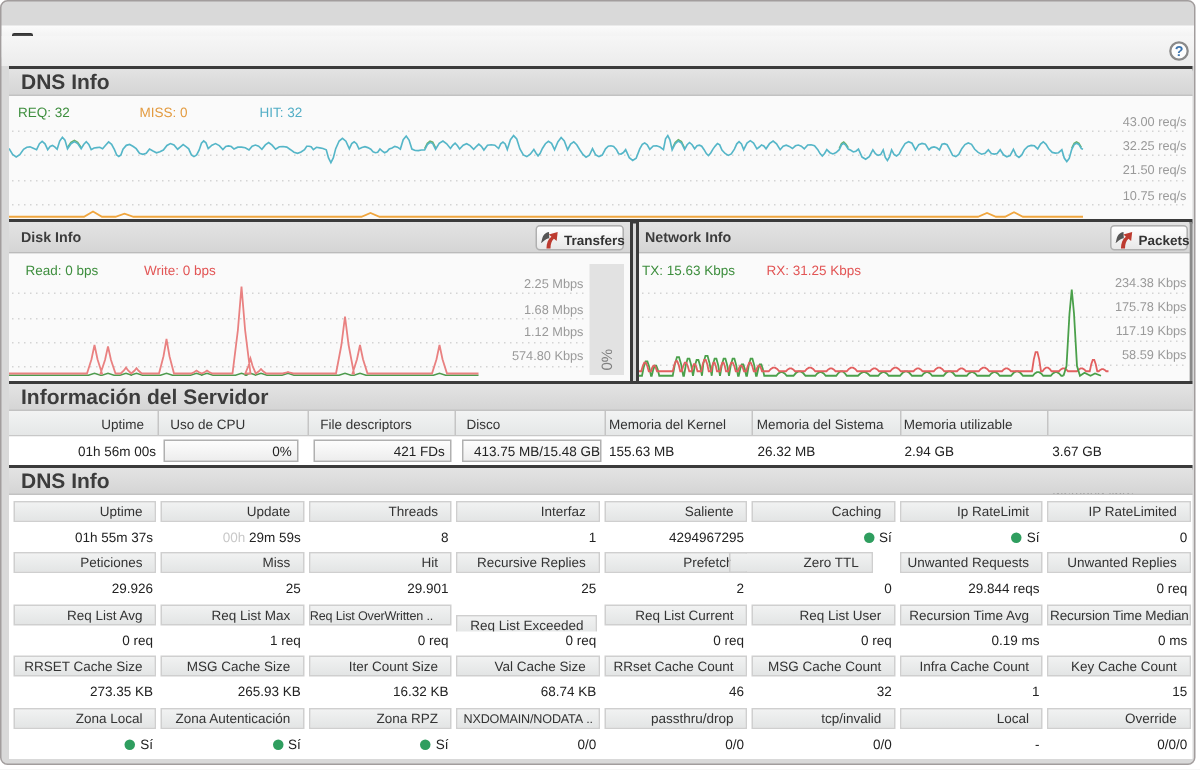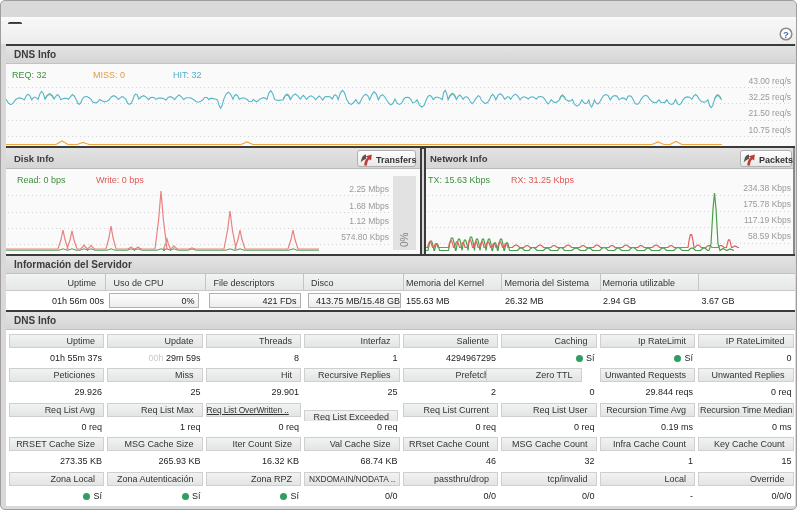--- a/index.html
+++ b/index.html
@@ -16,21 +16,21 @@
 #toolbar { position:absolute; left:0; top:23px; width:100%; height:20px;
   background:linear-gradient(#f6f6f6,#ececec); }
 .winbtn { position:absolute; top:8px; width:11px; height:11px; border:1px solid #b0b0b0; border-radius:3px;
   background:linear-gradient(#fdfdfd,#e3e3e3); }
 .winbtn svg { position:absolute; left:0px; top:0px; display:block; }
 
 .dsep { position:absolute; left:5px; width:789px; height:2.5px; background:#3b3b3b; }
 
 .sechdr { position:absolute; left:5px; width:789px; height:18px;
   background:linear-gradient(#e3e3e3,#d5d5d5); border-bottom:1px solid #c2c2c2;
-  font-size:10px; font-weight:bold; color:#3c3c3c; padding-left:8px; line-height:17px; }
+  font-size:14px; font-weight:bold; color:#3c3c3c; padding-left:8px; line-height:17px; }
 .panelhdr { position:absolute; height:21px; background:linear-gradient(#e3e3e3,#d5d5d5);
   font-size:9.5px; font-weight:bold; color:#3c3c3c; border-bottom:1px solid #bbb; }
 .panelhdr .t { position:absolute; left:8px; top:5px; }
 .chartbg { position:absolute; background:#fafafa; }
 .legend { position:absolute; font-size:9px; }
 .glabel { position:absolute; font-size:8.5px; color:#9a9a9a; text-align:right; }
 .btn { position:absolute; top:2px; height:17px; border:1px solid #b0b0b0; border-radius:3px;
   background:linear-gradient(#ffffff,#e8e8e8); font-size:9px; color:#333; padding:4px 4px 0 18px; line-height:10px;}
 .btn svg { position:absolute; left:2px; top:1px; }
 
@@ -244,21 +244,21 @@
 <div class="vc" style="left:2.5px;top:56.3px;width:95.5px;">29.926</div>
 <div class="vc" style="left:101.0px;top:56.3px;width:95.5px;">25</div>
 <div class="vc" style="left:199.5px;top:56.3px;width:95.5px;">29.901</div>
 <div class="vc" style="left:298.0px;top:56.3px;width:95.5px;">25</div>
 <div class="vc" style="left:396.5px;top:56.3px;width:95.5px;">2</div>
 <div class="vc" style="left:495.0px;top:56.3px;width:95.5px;">0</div>
 <div class="vc" style="left:593.5px;top:56.3px;width:95.5px;">29.844 reqs</div>
 <div class="vc" style="left:692.0px;top:56.3px;width:95.5px;">0 req</div>
 <div class="hc" style="left:2.5px;top:72.5px;width:95.5px;">Req List Avg</div>
 <div class="hc" style="left:101.0px;top:72.5px;width:95.5px;">Req List Max</div>
-<div class="hc" style="left:199.5px;top:72.5px;width:95.5px;text-align:left;padding-left:0;padding-right:0px;font-size:8.4px;letter-spacing:-0.1px;text-decoration:underline;">Req List OverWritten&nbsp;..</div>
+<div class="hc" style="left:199.5px;top:72.5px;width:95.5px;text-align:left;padding-left:0;padding-right:0px;font-size:8.4px;letter-spacing:-0.1px;">Req List OverWritten&nbsp;..</div>
 <div class="hc" style="left:298.0px;top:80px;width:94px;">Req List Exceeded</div>
 <div class="hc" style="left:396.5px;top:72.5px;width:95.5px;">Req List Current</div>
 <div class="hc" style="left:495.0px;top:72.5px;width:95.5px;">Req List User</div>
 <div class="hc" style="left:593.5px;top:72.5px;width:95.5px;">Recursion Time Avg</div>
 <div class="hc" style="left:692.0px;top:72.5px;width:95.5px;padding-right:0px;letter-spacing:-0.1px;">Recursion Time Median</div>
 <div class="vc" style="left:2.5px;top:90.8px;width:95.5px;">0 req</div>
 <div class="vc" style="left:101.0px;top:90.8px;width:95.5px;">1 req</div>
 <div class="vc" style="left:199.5px;top:90.8px;width:95.5px;">0 req</div>
 <div class="vc" style="left:298.0px;top:90.8px;width:95.5px;">0 req</div>
 <div class="vc" style="left:396.5px;top:90.8px;width:95.5px;">0 req</div>

